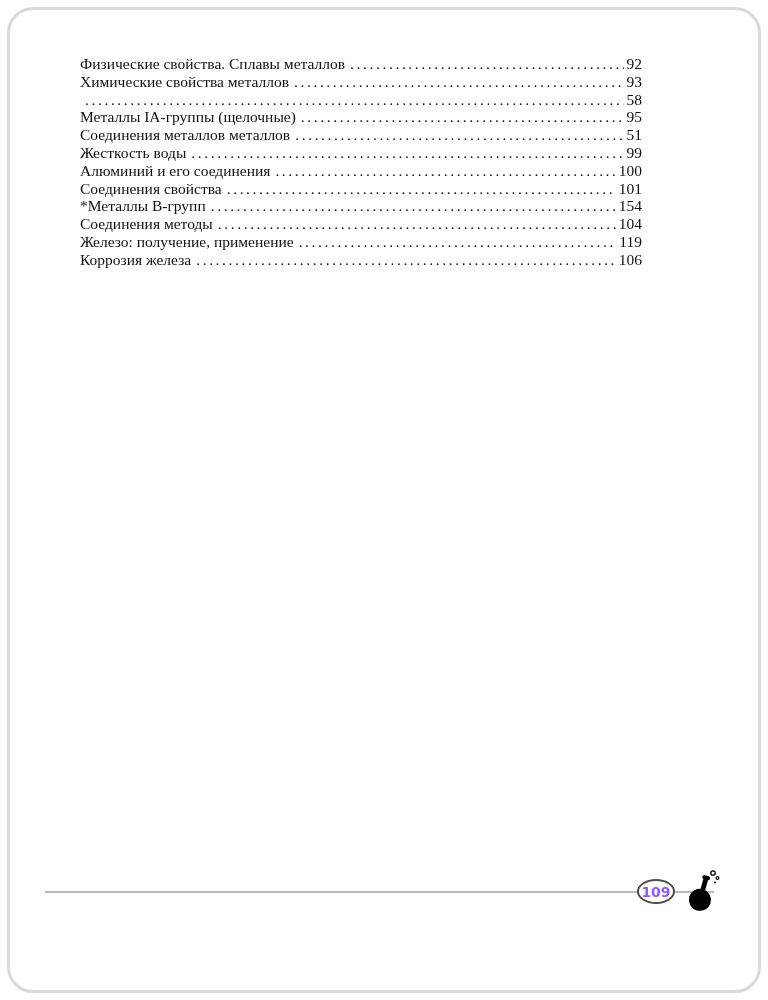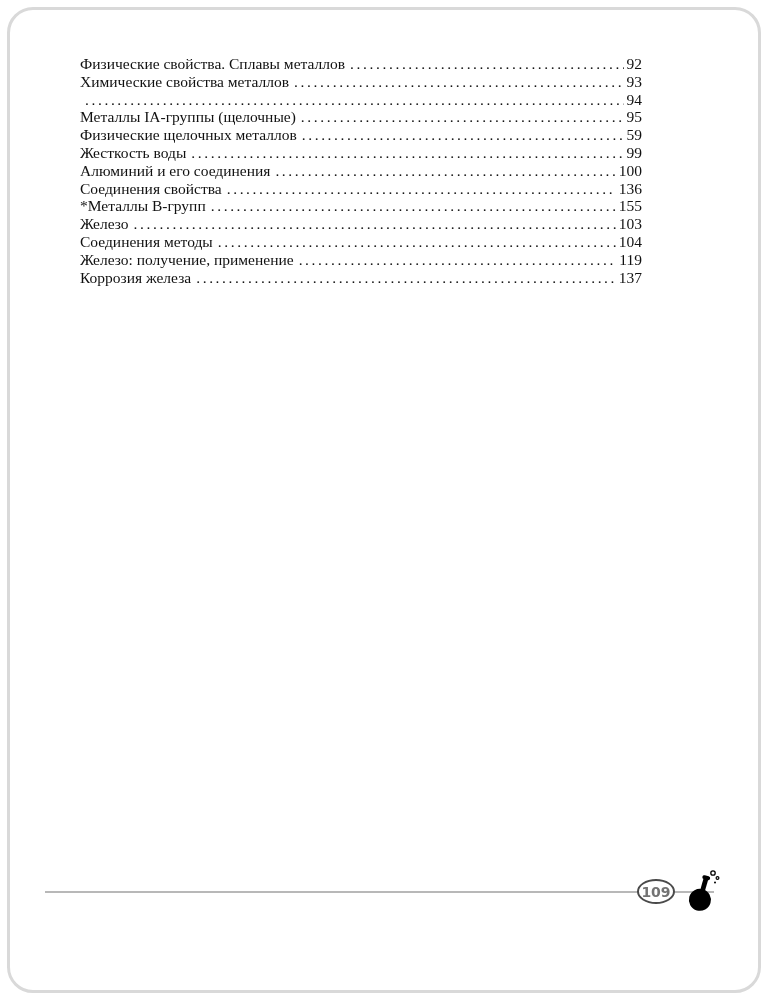--- a/index.html
+++ b/index.html
@@ -72,21 +72,21 @@
     height: 25px;
     border: 2px solid #4a4a4a;
     border-radius: 50%;
     background: #ffffff;
     display: flex;
     align-items: center;
     justify-content: center;
     font-family: "DejaVu Sans", sans-serif;
     font-weight: bold;
     font-size: 14px;
-    color: #737373;
+    color: #8b5cf6;
     box-sizing: border-box;
   }
   .flask-wrap {
     position: absolute;
     left: 684px;
     top: 868px;
     width: 38px;
     height: 48px;
   }
 </style>
@@ -103,71 +103,66 @@
         <span class="toc-dots"></span>
         <span class="toc-page">92</span>
       </div>
       <div class="toc-row">
         <span class="toc-title">Химические свойства металлов</span>
         <span class="toc-dots"></span>
         <span class="toc-page">93</span>
       </div>
       <div class="toc-row">
         <span class="toc-dots"></span>
-        <span class="toc-page">94</span>
+        <span class="toc-page">58</span>
       </div>
       <div class="toc-row">
         <span class="toc-title">Металлы IA-группы (щелочные)</span>
         <span class="toc-dots"></span>
         <span class="toc-page">95</span>
       </div>
       <div class="toc-row">
-        <span class="toc-title">Физические щелочных металлов</span>
+        <span class="toc-title">Соединения металлов металлов</span>
         <span class="toc-dots"></span>
-        <span class="toc-page">59</span>
+        <span class="toc-page">51</span>
       </div>
       <div class="toc-row">
         <span class="toc-title">Жесткость воды</span>
         <span class="toc-dots"></span>
         <span class="toc-page">99</span>
       </div>
       <div class="toc-row">
         <span class="toc-title">Алюминий и его соединения</span>
         <span class="toc-dots"></span>
         <span class="toc-page">100</span>
       </div>
       <div class="toc-row">
         <span class="toc-title">Соединения свойства</span>
         <span class="toc-dots"></span>
-        <span class="toc-page">136</span>
+        <span class="toc-page">101</span>
       </div>
       <div class="toc-row">
         <span class="toc-title">*Металлы В-групп</span>
         <span class="toc-dots"></span>
-        <span class="toc-page">155</span>
-      </div>
-      <div class="toc-row">
-        <span class="toc-title">Железо</span>
-        <span class="toc-dots"></span>
-        <span class="toc-page">103</span>
+        <span class="toc-page">154</span>
       </div>
       <div class="toc-row">
         <span class="toc-title">Соединения методы</span>
         <span class="toc-dots"></span>
         <span class="toc-page">104</span>
       </div>
       <div class="toc-row">
         <span class="toc-title">Железо: получение, применение</span>
         <span class="toc-dots"></span>
         <span class="toc-page">119</span>
       </div>
       <div class="toc-row">
         <span class="toc-title">Коррозия железа</span>
         <span class="toc-dots"></span>
-        <span class="toc-page">137</span>
+        <span class="toc-page">106</span>
       </div>
     </div>
 
   <div class="footer-line"></div>
 
   <div class="page-badge">
     <span>109</span>
   </div>
 
   <div class="flask-wrap">

